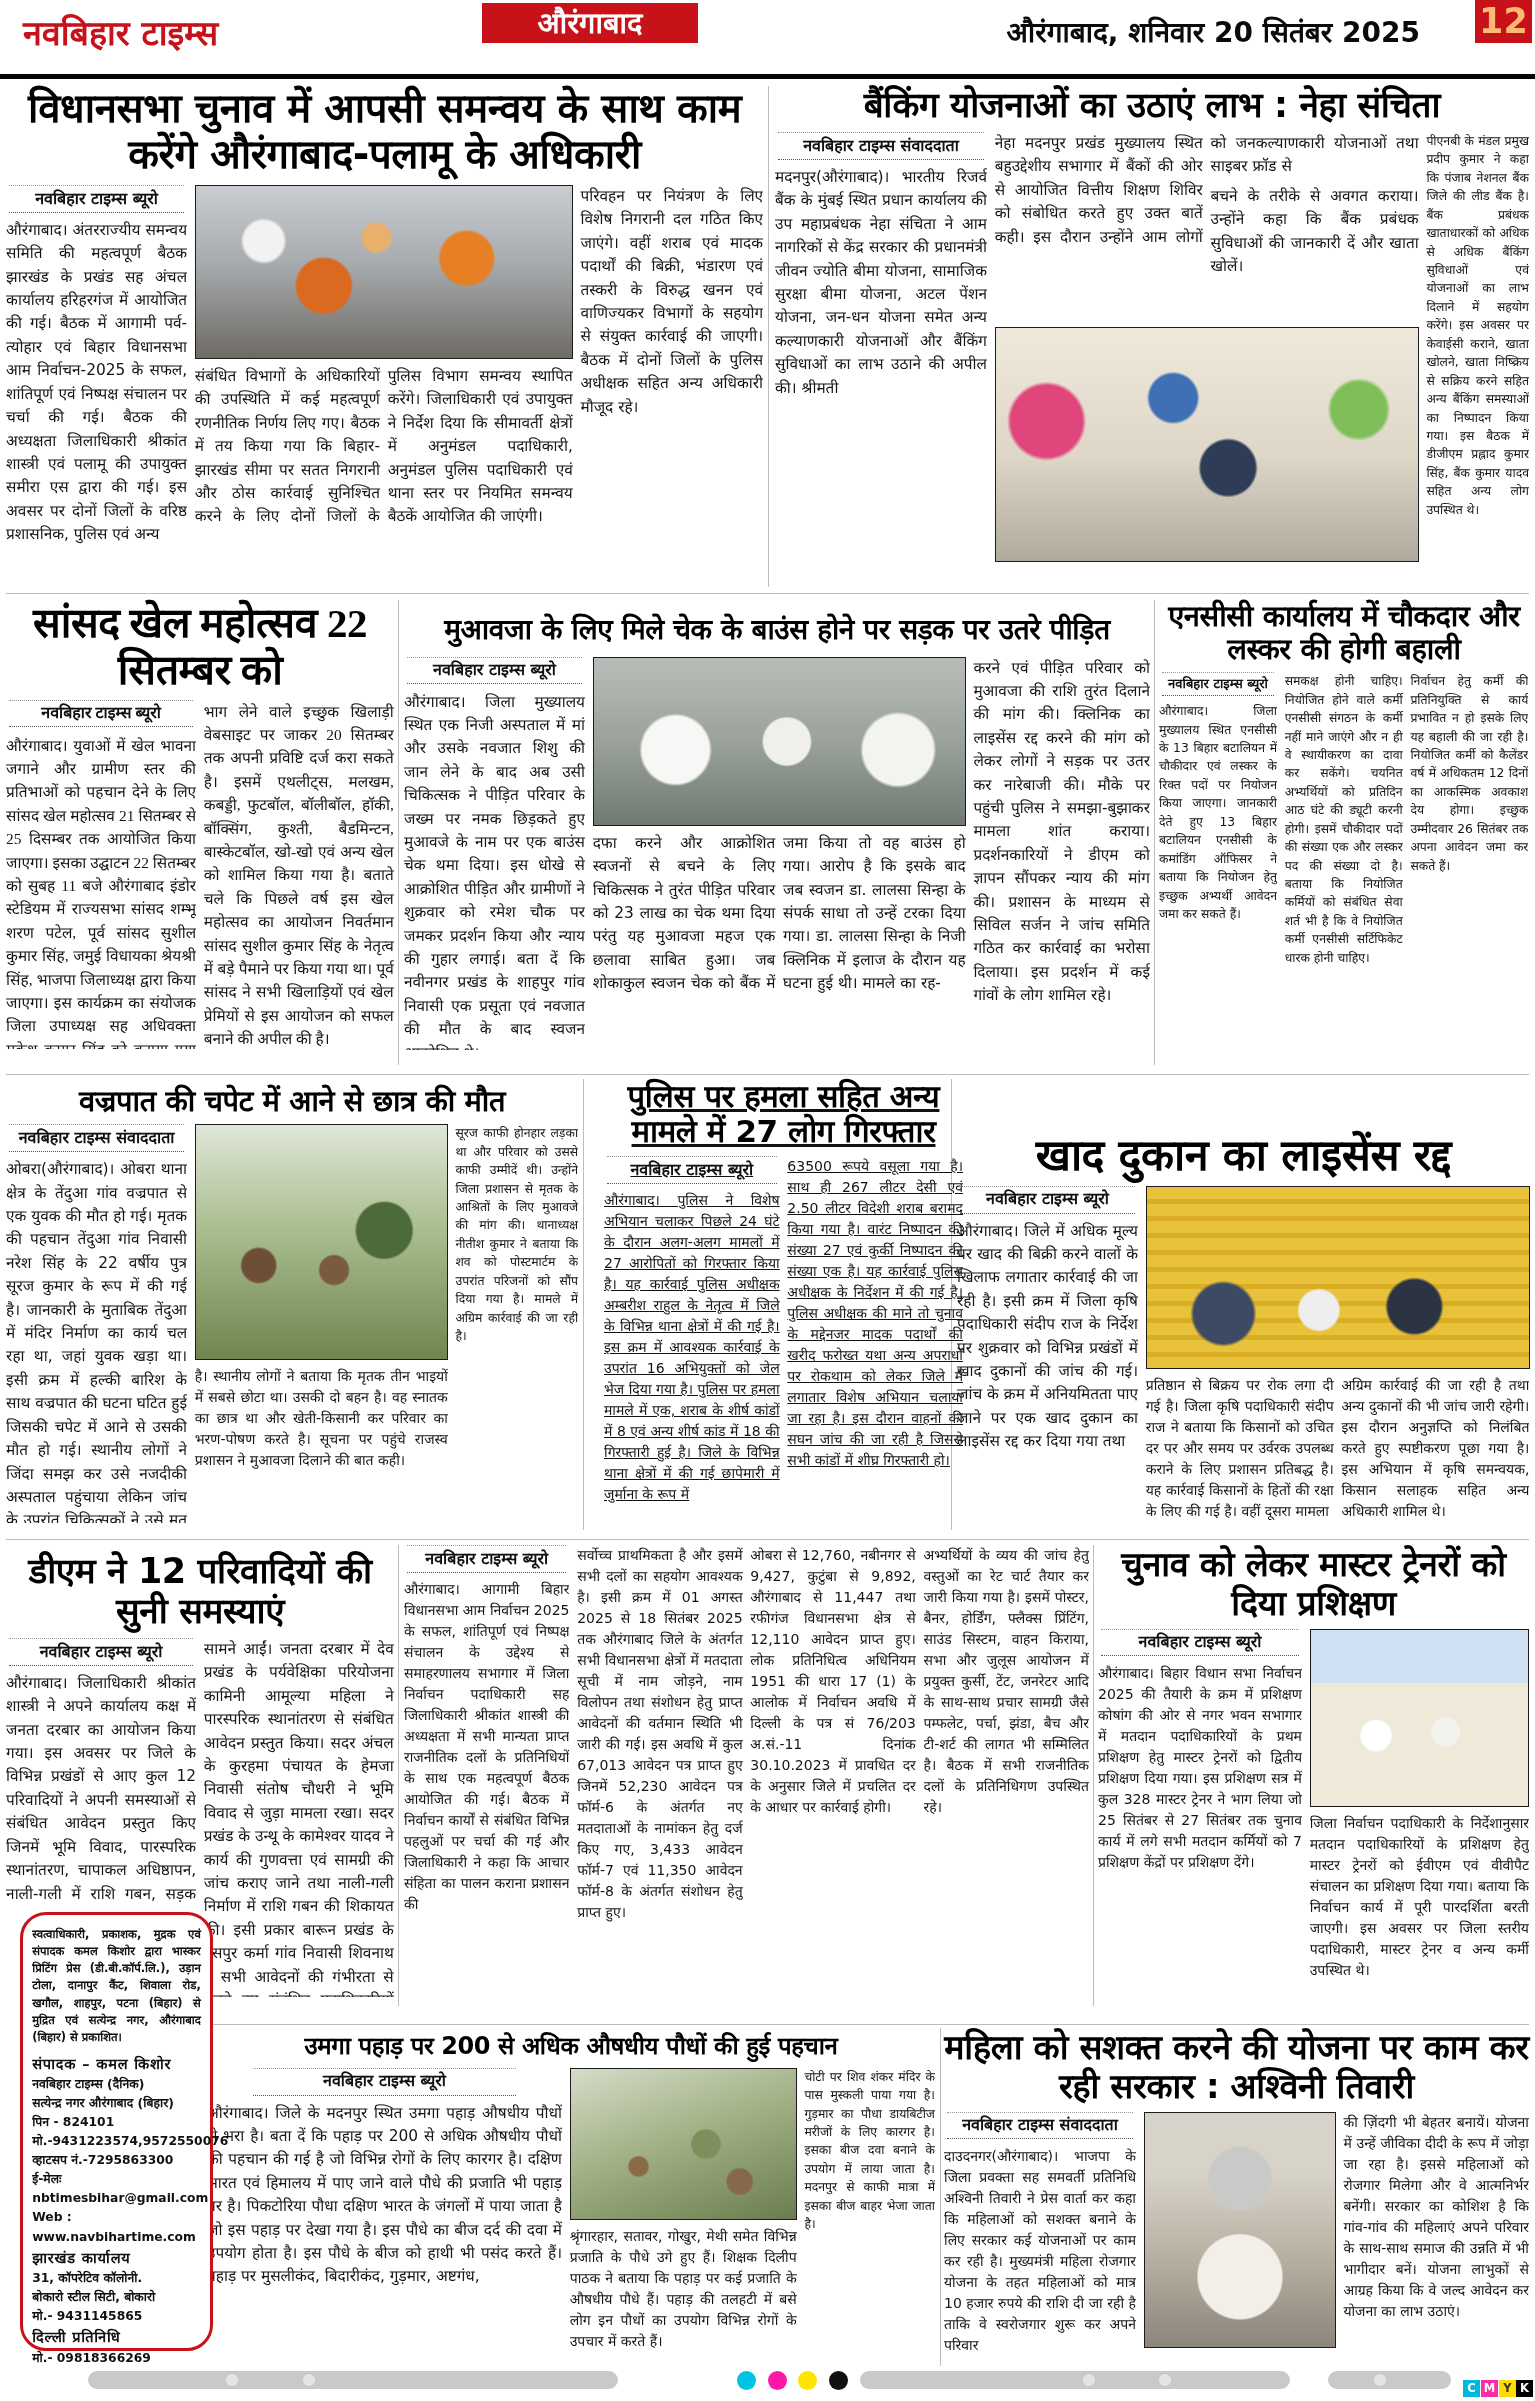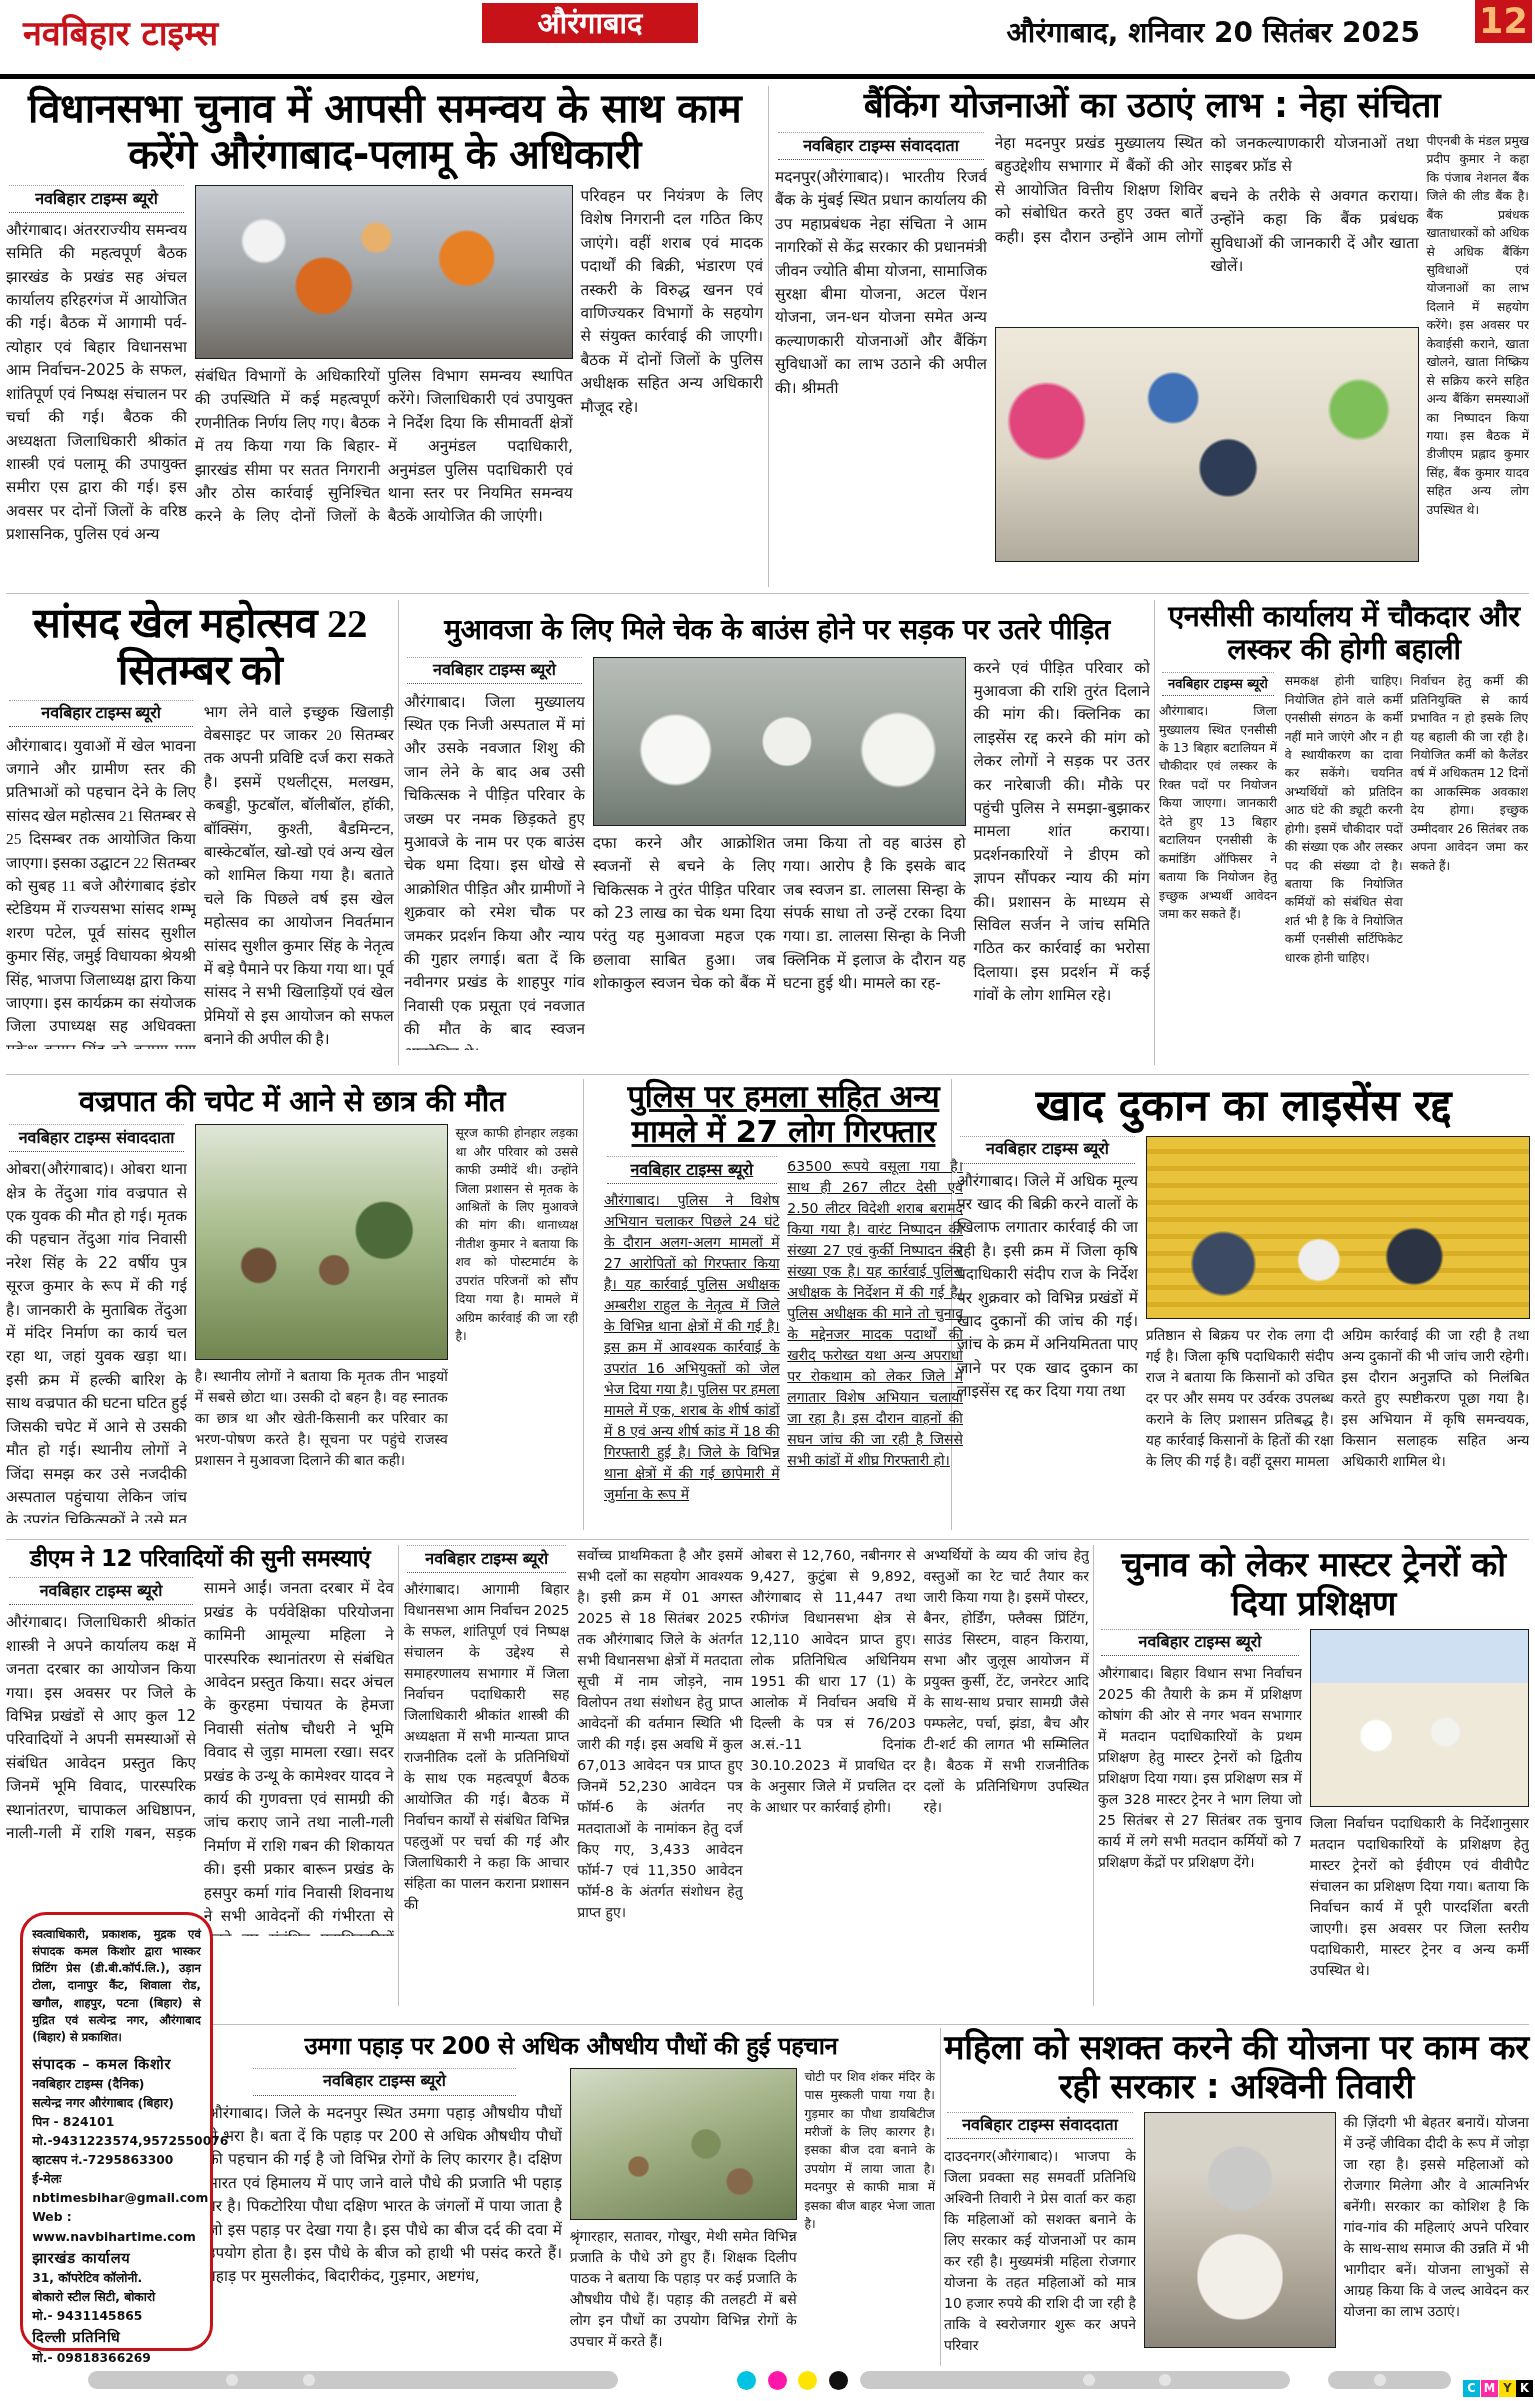--- a/index.html
+++ b/index.html
@@ -74,25 +74,25 @@
   #a4{left:404px;top:600px;width:746px;} #a4 .hl{font-size:28px;padding:14px 0 10.7px;}
   #a4 .row{height:393px;} #a4 .s1{width:181px;} #a4 .s2{width:373px;} #a4 .s3{flex:1;}
   #a4 .photo{height:169px;margin-bottom:6.1px;}
   #a5{left:1159px;top:600px;width:370px;} #a5 .hl{font-size:29px;}
   #a5 .row{height:376px;margin-top:6.1px;} #a5 .s{width:118px;}
   #a6{left:6.1px;top:1079px;width:572px;} #a6 .hl{font-size:29px;padding:6.1px 0;}
   #a6 .row{height:399px;} #a6 .s1{width:181px;} #a6 .s2{width:253px;} #a6 .s3{flex:1;}
   #a6 .photo{height:236px;margin-bottom:6.1px;}
   #a7{left:604px;top:1079px;width:359px;text-decoration:underline;} #a7 .hl{font-size:31px;}
   #a7 .row{height:365px;margin-top:6.1px;} #a7 .s{width:176px;}
-  #a8{left:957px;top:1079px;width:573px;} #a8 .hl{font-size:43px;padding:1.5px 0 6.1px;}
+  #a8{left:957px;top:1129px;width:573px;} #a8 .hl{font-size:43px;padding:1.5px 0 6.1px;}
   #a8 .row{height:388px;} #a8 .s1{width:181px;} #a8 .s2{width:384px;}
   #a8 .photo{height:183px;margin-bottom:6.1px;}
   #a8 .under{display:flex;gap:7.7px;} #a8 .under div{width:188px;overflow:hidden;height:192px;}
-  #a9{left:6.1px;top:1545px;width:388px;} #a9 .hl{font-size:23px;}
+  #a9{left:6.1px;top:1545px;width:388px;} #a9 .hl{font-size:35px;margin-top:7px;}
   #a9 .row{margin-top:6.1px;} #a9 .s1{width:190px;height:269px;} #a9 .s2{width:190px;height:359px;}
   #a10{left:404px;top:1545px;width:685px;} #a10 .hl{font-size:38px;padding:7.7px 0 9.2px;}
   #a10 .row{height:382px;} #a10 .s{flex:1;}
   #a11{left:1098px;top:1545px;width:431px;} #a11 .hl{font-size:34px;}
   #a11 .row{height:361px;margin-top:6.1px;} #a11 .s1{width:204px;} #a11 .s2{flex:1;}
   #a11 .photo{height:178px;margin-bottom:6.1px;}
   #a12{left:207px;top:2028px;width:728px;} #a12 .hl{font-size:24px;padding:4.6px 0 7.7px;}
   #a12 .row{height:286px;} #a12 .s1{width:355px;} #a12 .s2{width:227px;} #a12 .s3{flex:1;}
   #a12 .photo{height:152px;margin-bottom:6.1px;}
   #a13{left:944px;top:2028px;width:585px;} #a13 .hl{font-size:34px;}

